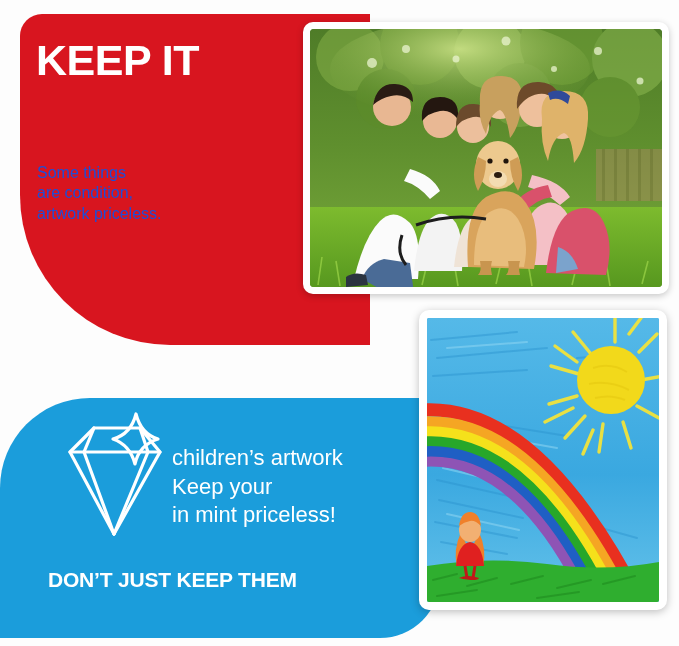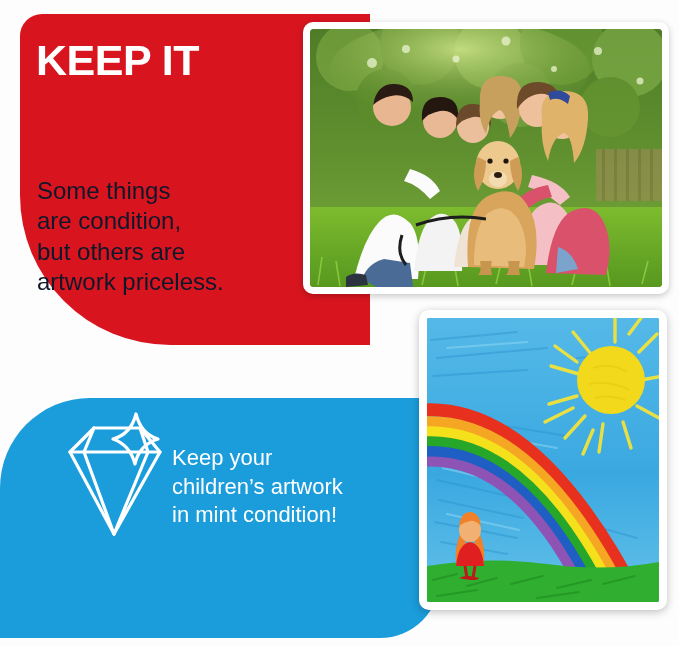--- a/index.html
+++ b/index.html
@@ -37,24 +37,24 @@
     font-weight: 800;
     font-size: 43px;
     line-height: 0.95;
     letter-spacing: -0.5px;
     text-transform: uppercase;
   }
   .red-headline .l2 { display: block; }
   .red-sub {
     position: absolute;
     left: 37px;
-    top: 176px;
+    top: 163px;
     width: 270px;
-    color: #0f172a;
-    font-size: 24px;
+    color: #1d4ed8;
+    font-size: 16px;
     line-height: 1.27;
     font-weight: 400;
   }
   .red-sub span { display: block; }
 
   
   .photo-frame {
     position: absolute;
     left: 303px;
     top: 22px;
@@ -145,21 +145,20 @@
 
   <div class="red-panel"></div>
 
   <div class="red-headline">
     <span class="l1">KEEP IT</span>
   </div>
 
   <div class="red-sub">
     <span>Some things</span>
     <span>are condition,</span>
-    <span>but others are</span>
     <span>artwork priceless.</span>
   </div>
 
   <div class="photo-frame">
     <div class="photo-inner">
       <svg viewBox="0 0 352 258" preserveAspectRatio="none" width="100%" height="100%">
         <defs>
           <linearGradient id="treeBg" x1="0" y1="0" x2="0" y2="1">
             <stop offset="0%" stop-color="#4f7c28"></stop>
             <stop offset="45%" stop-color="#5f8f2e"></stop>
@@ -300,26 +299,27 @@
       <path d="M92 16 L100 40"></path>
 
       <path d="M36 40 L66 122"></path>
       <path d="M100 40 L66 122"></path>
 
       <path d="M88 2 q5 20 22 25 q-19 6 -23 25 q-5 -19 -22 -25 q18 -5 23 -25 Z"></path>
     </svg>
   </div>
 
   <div class="blue-body">
+    <span>children’s artwork</span>
     <span>Keep your</span>
-    <span>children’s artwork</span>
-    <span>in mint condition!</span>
+    <span>in mint priceless!</span>
   </div>
 
   <div class="blue-bold">
+    <span>DON’T JUST KEEP THEM</span>
   </div>
 
   <div class="art-frame">
     <div class="art-inner">
       <svg viewBox="0 0 232 284" preserveAspectRatio="none" width="100%" height="100%">
         <defs>
           <linearGradient id="skyG" x1="0" y1="0" x2="0" y2="1">
             <stop offset="0%" stop-color="#55b9e8"></stop>
             <stop offset="55%" stop-color="#3aa8e0"></stop>
             <stop offset="100%" stop-color="#64c2ea"></stop>

